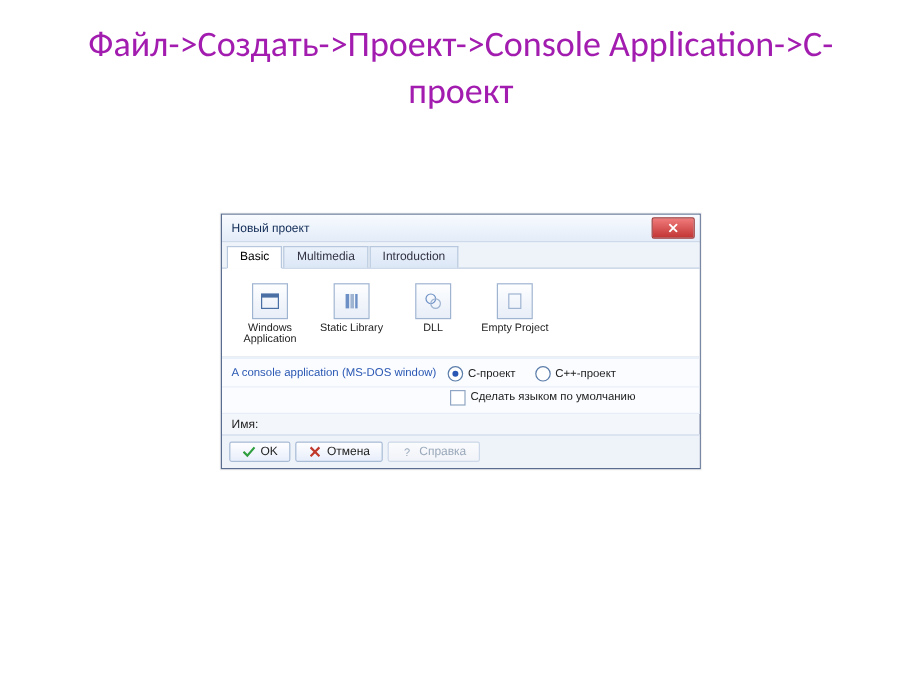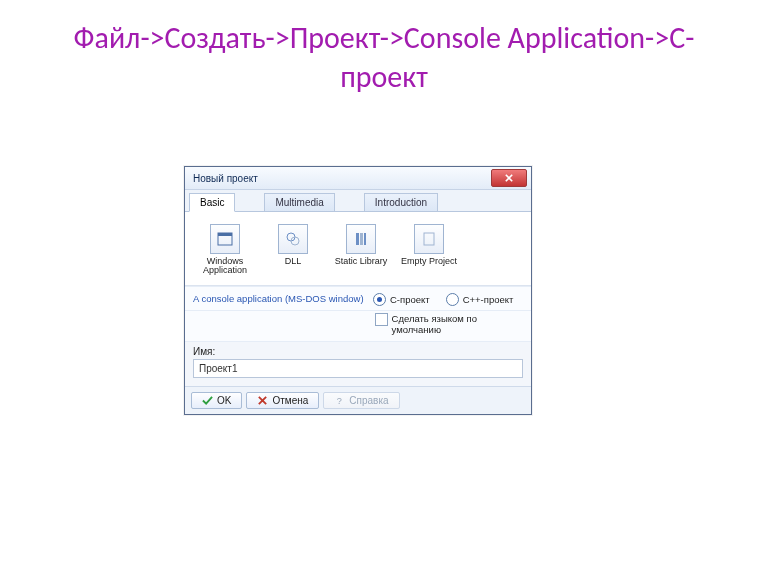--- a/index.html
+++ b/index.html
@@ -1,24 +1,24 @@
 <!DOCTYPE html>
 <html><head>
 <meta charset="utf-8">
 <style>
   html,body{margin:0;padding:0;width:768px;height:576px;background:#fff;font-family:"Segoe UI",Tahoma,sans-serif;color:#222;}
   .slide{width:768px;height:576px;position:relative;}
   .heading{font-family:"Calibri","Segoe UI",sans-serif;font-size:30px;line-height:1.3;text-align:center;padding:18px 40px 0;color:#a21caf;}
-  .dialog-wrap{position:absolute;left:184px;top:166px;width:348px;}
+  .dialog-wrap{position:absolute;left:184px;top:178px;width:400px;}
   .dialog{border:1px solid #5a6d8f;background:#f3f6fb;font-size:10px;color:#222;box-shadow:0 0 0 1px rgba(0,0,0,.05);}
   .titlebar{display:flex;align-items:center;height:22px;background:linear-gradient(#f8fbff,#e3ecf8);border-bottom:1px solid #c6d3e6;padding:0 4px 0 8px;}
   .titlebar .title{flex:1;font-size:10px;color:#0f2a55;}
   .close-btn{width:34px;height:16px;border:1px solid #9e3a3a;border-radius:2px;background:linear-gradient(#f07b7b,#c23434);display:flex;align-items:center;justify-content:center;}
   .close-btn svg{width:8px;height:8px;stroke:#fff;stroke-width:2;}
-  .tabs{display:flex;align-items:flex-end;background:#eef3fa;padding:2px 4px 0;border-bottom:1px solid #b7c7de;gap:28px;}
+  .tabs{display:flex;align-items:flex-end;background:#eef3fa;padding:2px 4px 0;border-bottom:1px solid #b7c7de;}
   .tab{font-size:10px;padding:3px 10px;border:1px solid #b7c7de;border-bottom:none;margin-right:1px;background:linear-gradient(#eaf1fb,#dce7f6);color:#334;}
   .tab.active{background:#fff;border-bottom:1px solid #fff;position:relative;top:1px;color:#000;}
   .panel{background:#fff;padding:8px 8px 4px;border-bottom:1px solid #dbe3ef;}
   .proj-row{display:flex;gap:4px;}
   .proj{width:58px;text-align:center;font-size:9px;line-height:1.05;padding:3px 2px 4px;border:1px solid transparent;}
   .proj .ibox{width:28px;height:28px;margin:0 auto 3px;border:1px solid #9fb4d1;background:linear-gradient(#fdfeff,#e8eef8);display:flex;align-items:center;justify-content:center;}
   .proj.sel{background:#2f7bd5;color:#fff;border-color:#1f5fab;}
   .proj.sel .ibox{border-color:#7fb2e8;background:linear-gradient(#4f9be8,#2a6fc2);}
   .ibox svg{width:16px;height:16px;}
   .desc-row{display:flex;align-items:flex-start;padding:6px 8px 4px;background:#fafcff;border-top:1px solid #e6edf7;border-bottom:1px solid #e6edf7;}
@@ -67,35 +67,35 @@
                 <svg viewBox="0 0 16 16">
                   <rect x="1" y="2" width="14" height="12" fill="none" stroke="#4a6fa5"></rect>
                   <rect x="1" y="2" width="14" height="3" fill="#4a6fa5"></rect>
                 </svg>
               </div>
         <span>Windows Application</span>
       </div>
       <div class="proj">
         <div class="ibox">
                 <svg viewBox="0 0 16 16">
-                  <circle cx="6" cy="6" r="4" fill="none" stroke="#6c8fc5"></circle>
-                  <circle cx="10" cy="10" r="4" fill="none" stroke="#9fb4d1"></circle>
-                </svg>
-              </div>
-        <span>DLL</span>
-      </div>
-      <div class="proj">
-        <div class="ibox">
-                <svg viewBox="0 0 16 16">
                   <rect x="3" y="2" width="3" height="12" fill="#6c8fc5"></rect>
                   <rect x="7" y="2" width="3" height="12" fill="#9fb4d1"></rect>
                   <rect x="11" y="2" width="2" height="12" fill="#6c8fc5"></rect>
                 </svg>
               </div>
         <span>Static Library</span>
+      </div>
+      <div class="proj">
+        <div class="ibox">
+                <svg viewBox="0 0 16 16">
+                  <circle cx="6" cy="6" r="4" fill="none" stroke="#6c8fc5"></circle>
+                  <circle cx="10" cy="10" r="4" fill="none" stroke="#9fb4d1"></circle>
+                </svg>
+              </div>
+        <span>DLL</span>
       </div>
       <div class="proj">
         <div class="ibox">
                 <svg viewBox="0 0 16 16">
                   <rect x="3" y="2" width="10" height="12" fill="none" stroke="#9fb4d1"></rect>
                 </svg>
               </div>
         <span>Empty Project</span>
       </div>
     </div>
@@ -114,21 +114,20 @@
       </label>
     </div>
   </div>
 
   <div class="check-row">
     <span class="cbox"></span>
     <span>Сделать языком по умолчанию</span>
   </div>
 
   <div class="name-row">Имя:</div>
-  <div class="name-input">Проект1</div>
 
   <div class="buttons">
     <div class="btn">
       <svg viewBox="0 0 12 12">
               <path d="M1 6 L4.5 9.5 L11 2" fill="none" stroke="#2e9e3f" stroke-width="2"></path>
             </svg>
       <span>OK</span>
     </div>
     <div class="btn">
       <svg viewBox="0 0 12 12">

